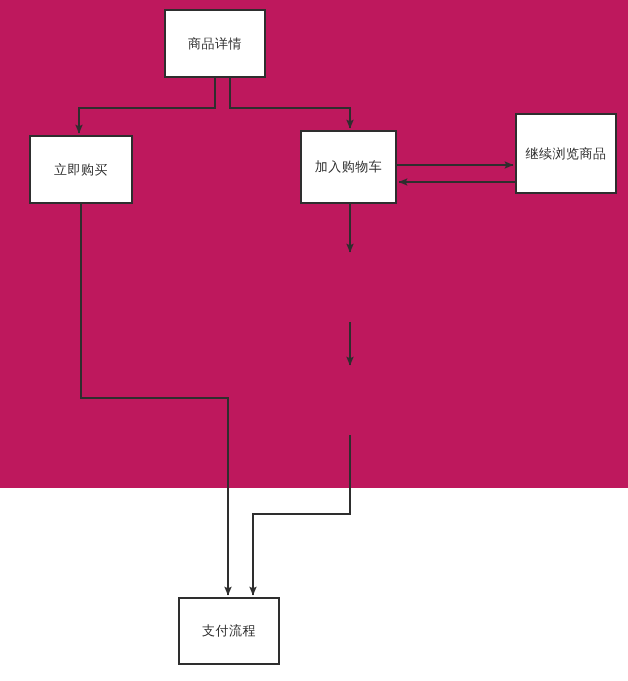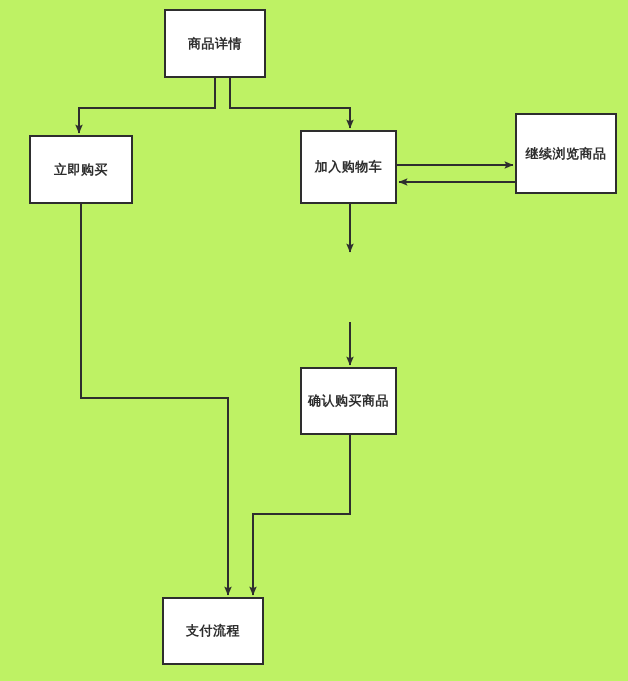--- a/index.html
+++ b/index.html
@@ -9,23 +9,22 @@
   }
   body {
     width: 628px;
     height: 681px;
     font-family: "DejaVu Sans", "Liberation Sans", sans-serif;
     overflow: hidden;
   }
   #diagram-root {
     position: relative;
     width: 628px;
-    height: 681px;
-    background: #bef264;
-    font-weight: bold;
+    height: 488px;
+    background: #be185d;
   }
   #edge-layer {
     position: absolute;
     left: 0;
     top: 0;
     width: 628px;
     height: 681px;
   }
   .node {
     position: absolute;
@@ -79,21 +78,18 @@
 
   <div class="node" style="left: 300px; top: 130px; width: 97px; height: 74px; border-color: rgb(46, 46, 46); background: rgb(255, 255, 255);">
     <span class="node-label">加入购物车</span>
   </div>
 
   <div class="node" style="left: 515px; top: 113px; width: 102px; height: 81px; border-color: rgb(46, 46, 46); background: rgb(255, 255, 255);">
     <span class="node-label">继续浏览商品</span>
   </div>
 
 
-  <div class="node" style="left: 300px; top: 367px; width: 97px; height: 68px; border-color: rgb(46, 46, 46); background: rgb(255, 255, 255);">
-    <span class="node-label">确认购买商品</span>
-  </div>
 
-  <div class="node" style="left: 162px; top: 597px; width: 102px; height: 68px; border-color: rgb(46, 46, 46); background: rgb(255, 255, 255);">
+  <div class="node" style="left: 178px; top: 597px; width: 102px; height: 68px; border-color: rgb(46, 46, 46); background: rgb(255, 255, 255);">
     <span class="node-label">支付流程</span>
   </div>
 
 </div>
 
 </body></html>

